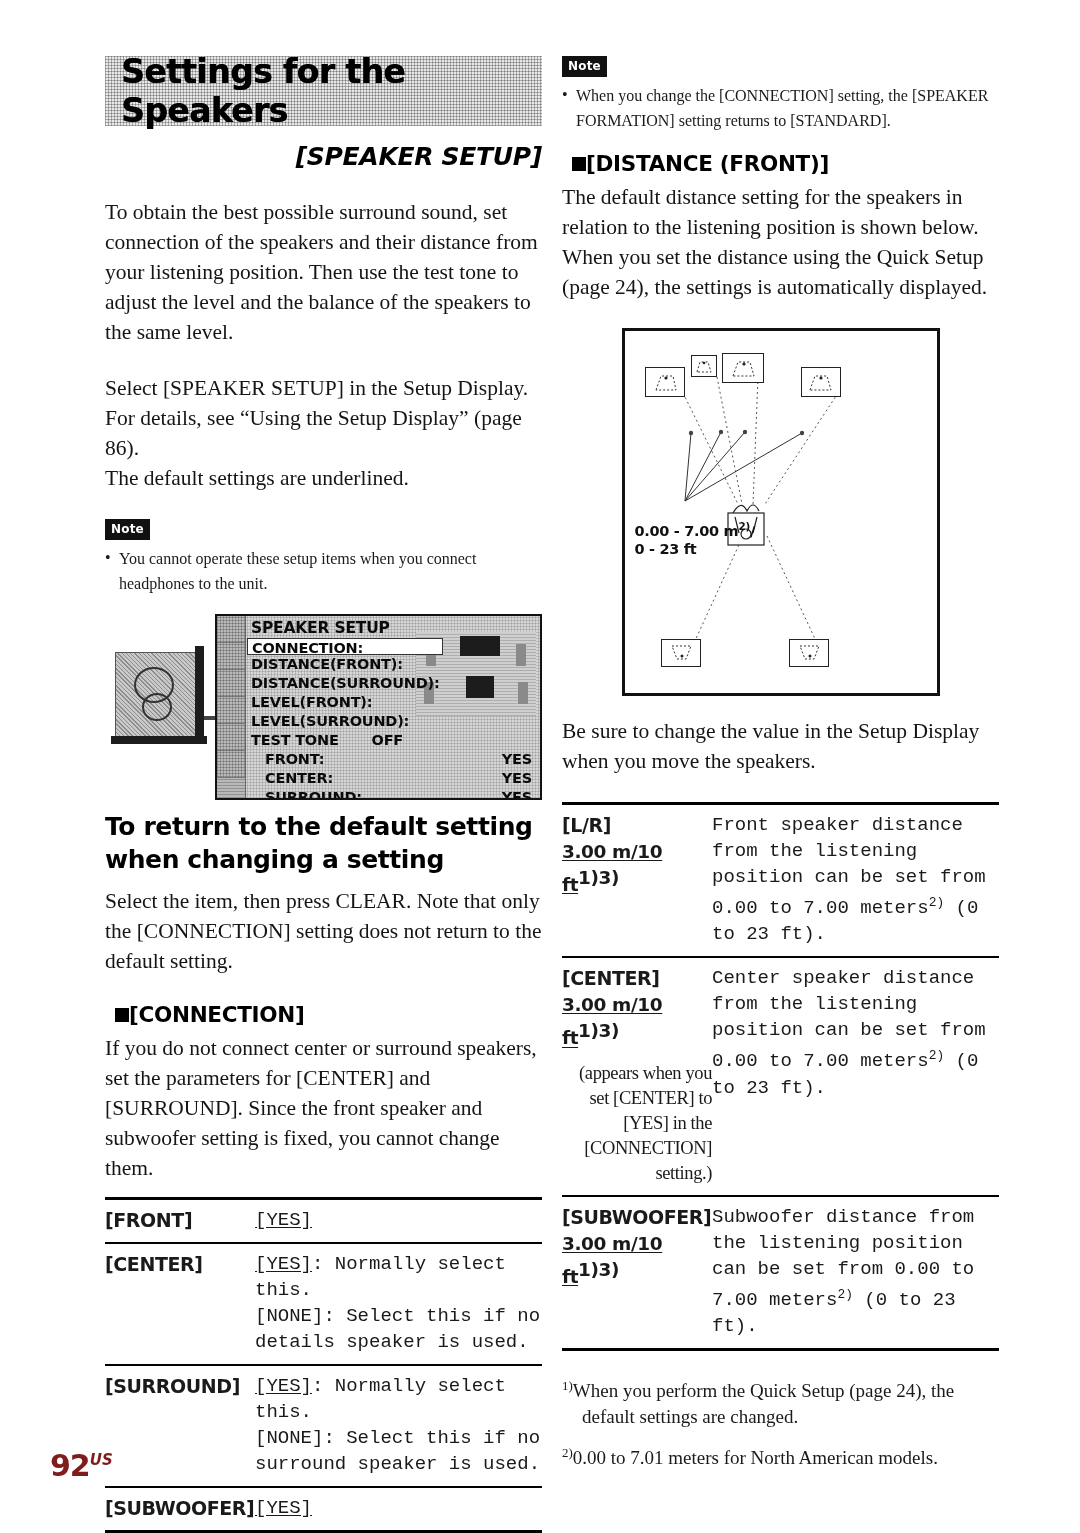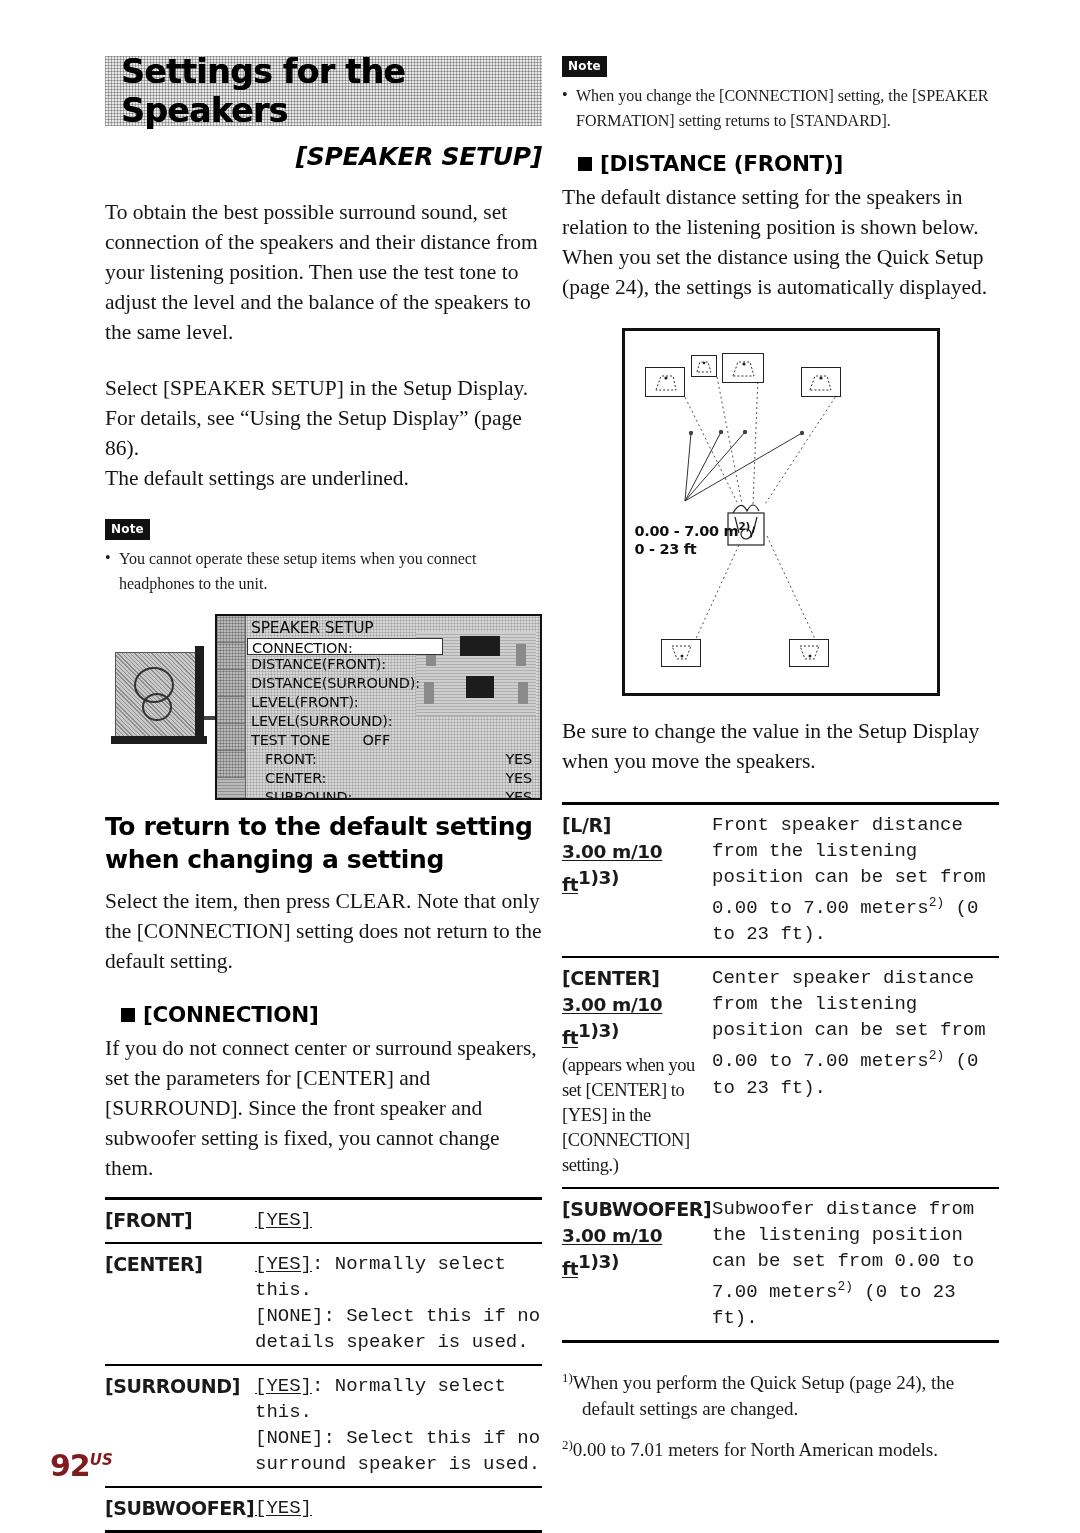--- a/index.html
+++ b/index.html
@@ -115,26 +115,26 @@
     font-size: 25px;
     line-height: 33px;
     margin: 0 0 10px 0;
     letter-spacing: -0.4px;
     color: #000;
   }
   h4.square {
     font-family: "DejaVu Sans", sans-serif;
     font-weight: bold;
     font-size: 21.5px;
-    margin: 22px 0 6px 16px;
+    margin: 22px 0 6px 10px;
     letter-spacing: -0.3px;
     color: #000;
     display: flex;
     align-items: center;
-    gap: 8px;
+    gap: 0;
   }
   .sq {
     display: inline-block;
     width: 14px;
     height: 14px;
     background: #000;
     flex: none;
   }
 
   
@@ -168,21 +168,22 @@
     font-weight: bold;
     font-size: 18.5px;
     letter-spacing: -0.4px;
   }
   .keynote {
     font-family: "Liberation Serif", serif;
     font-weight: normal;
     font-size: 18.5px;
     line-height: 25px;
     display: block;
-    margin-top: 1px;
+    margin-top: 9px;
+    text-align: right;
   }
 
   
   ol.footnotes {
     list-style: none;
     margin: 22px 0 0 0;
     padding: 0;
   }
   ol.footnotes li {
     font-size: 19px;
@@ -194,20 +195,21 @@
   ol.footnotes li .fnum {
     font-size: 0.68em;
     vertical-align: super;
   }
 
   
   .osd-figure {
     position: relative;
     height: 190px;
     margin: 18px 16px 6px 0;
+    font-weight: bold;
   }
   .tv-unit {
     position: absolute;
     left: 4px;
     top: 30px;
     width: 118px;
     height: 110px;
   }
   .tv-body {
     position: absolute;

